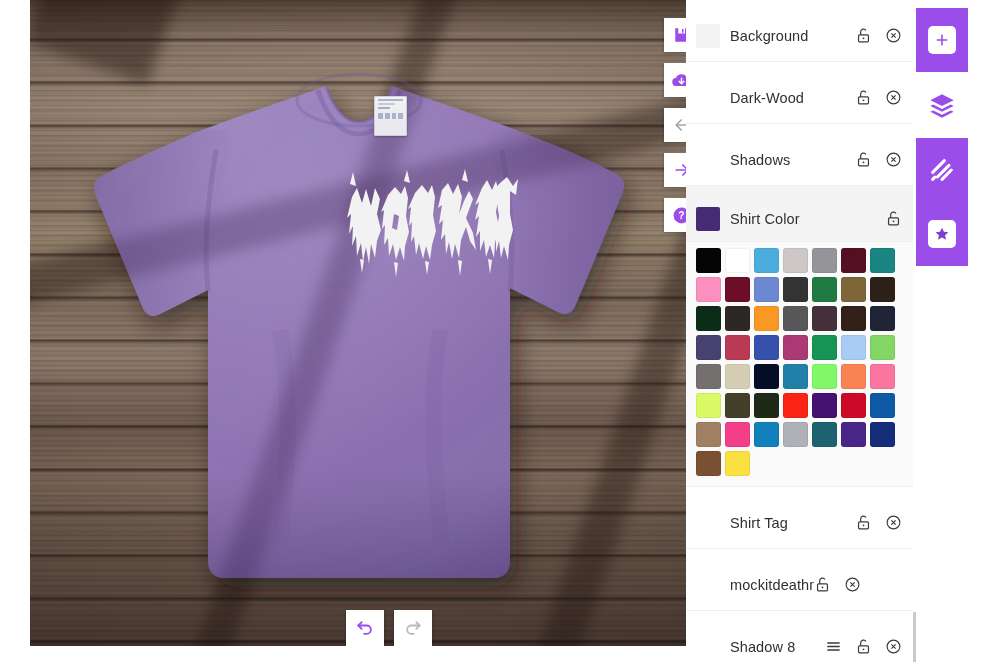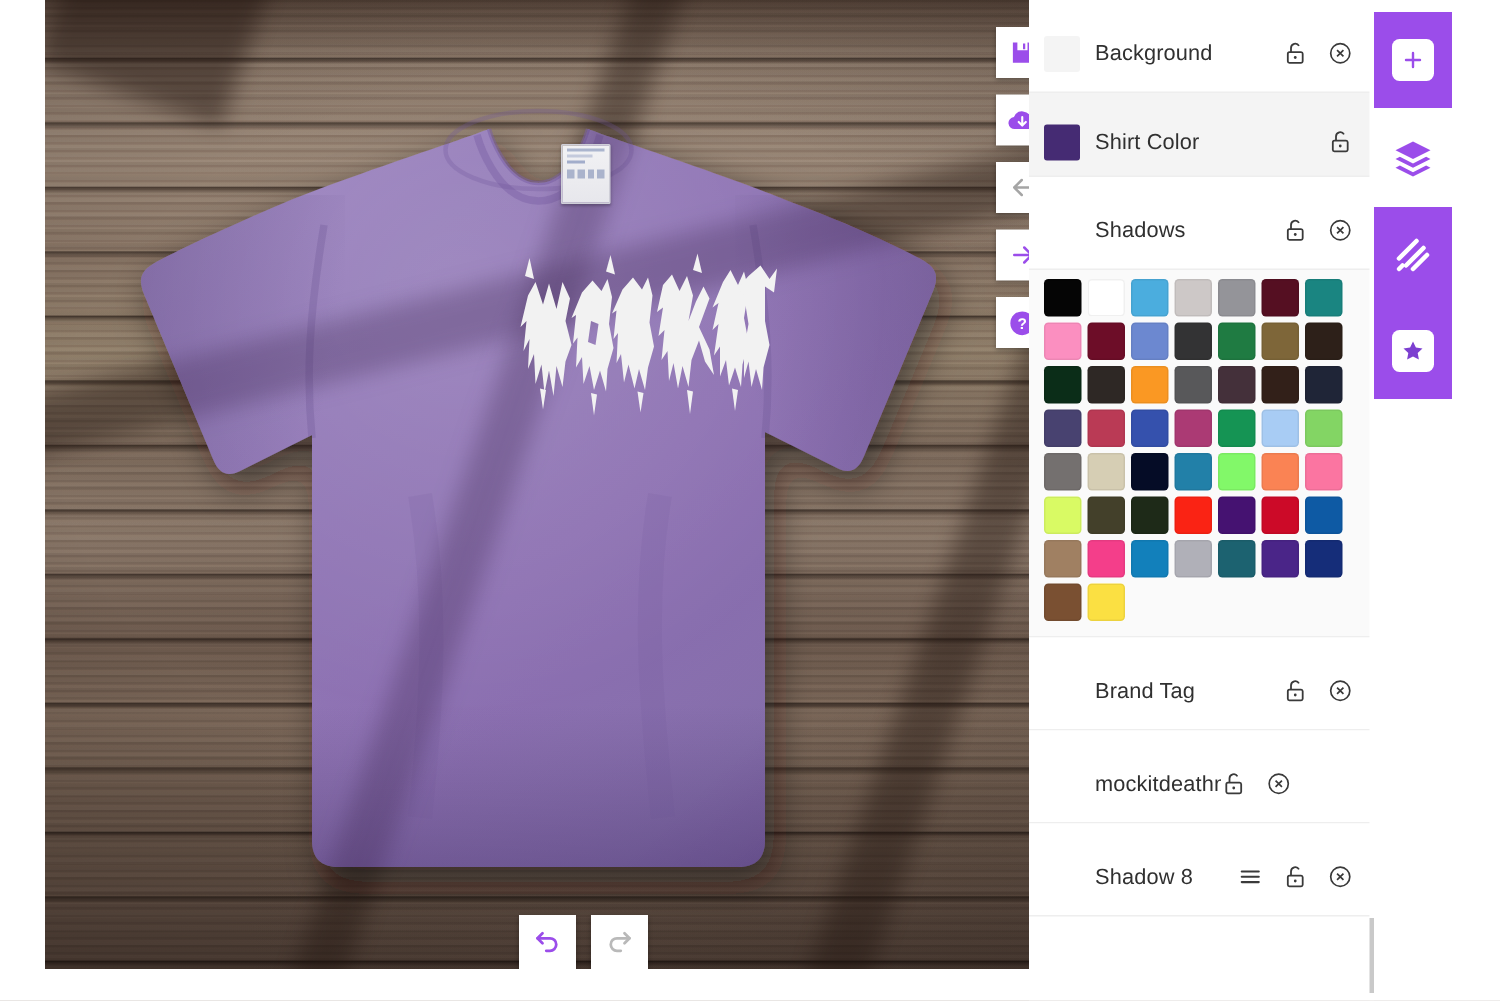--- a/index.html
+++ b/index.html
@@ -378,44 +378,58 @@
           <path d="M8 11V7a4 4 0 0 1 7.5-2"></path>
           <circle cx="12" cy="16" r="1.3" fill="#3a3a3a" stroke="none"></circle>
         </svg>
         <svg class="ico" viewBox="0 0 24 24" fill="none" stroke="#3a3a3a" stroke-width="1.6">
           <circle cx="12" cy="12" r="9"></circle>
           <path d="M9 9l6 6M15 9l-6 6"></path>
         </svg>
       </span>
     </div>
 
+    <div class="layer-row">
+      <span class="layer-name" style="padding-left:34px">Dark-Wood</span>
+      <span class="layer-actions">
+        <svg class="ico" viewBox="0 0 24 24" fill="none" stroke="#3a3a3a" stroke-width="1.7">
+          <rect x="5" y="11" width="14" height="10" rx="1.5"></rect>
+          <path d="M8 11V7a4 4 0 0 1 7.5-2"></path>
+          <circle cx="12" cy="16" r="1.3" fill="#3a3a3a" stroke="none"></circle>
+        </svg>
+        <svg class="ico" viewBox="0 0 24 24" fill="none" stroke="#3a3a3a" stroke-width="1.6">
+          <circle cx="12" cy="12" r="9"></circle>
+          <path d="M9 9l6 6M15 9l-6 6"></path>
+        </svg>
+      </span>
+    </div>
+
+    <div class="layer-row">
+      <span class="layer-name" style="padding-left:34px">Shadows</span>
+      <span class="layer-actions">
+        <svg class="ico" viewBox="0 0 24 24" fill="none" stroke="#3a3a3a" stroke-width="1.7">
+          <rect x="5" y="11" width="14" height="10" rx="1.5"></rect>
+          <path d="M8 11V7a4 4 0 0 1 7.5-2"></path>
+          <circle cx="12" cy="16" r="1.3" fill="#3a3a3a" stroke="none"></circle>
+        </svg>
+        <svg class="ico" viewBox="0 0 24 24" fill="none" stroke="#3a3a3a" stroke-width="1.6">
+          <circle cx="12" cy="12" r="9"></circle>
+          <path d="M9 9l6 6M15 9l-6 6"></path>
+        </svg>
+      </span>
+    </div>
 
     <div class="layer-row selected" style="height:56px">
       <span class="layer-swatch" id="shirt-color-swatch" style="background: rgb(69, 43, 115);"></span>
       <span class="layer-name">Shirt Color</span>
       <span class="layer-actions">
         <svg class="ico" viewBox="0 0 24 24" fill="none" stroke="#3a3a3a" stroke-width="1.7">
           <rect x="5" y="11" width="14" height="10" rx="1.5"></rect>
           <path d="M8 11V7a4 4 0 0 1 7.5-2"></path>
           <circle cx="12" cy="16" r="1.3" fill="#3a3a3a" stroke="none"></circle>
-        </svg>
-      </span>
-    </div>
-
-    <div class="layer-row">
-      <span class="layer-name" style="padding-left:34px">Shadows</span>
-      <span class="layer-actions">
-        <svg class="ico" viewBox="0 0 24 24" fill="none" stroke="#3a3a3a" stroke-width="1.7">
-          <rect x="5" y="11" width="14" height="10" rx="1.5"></rect>
-          <path d="M8 11V7a4 4 0 0 1 7.5-2"></path>
-          <circle cx="12" cy="16" r="1.3" fill="#3a3a3a" stroke="none"></circle>
-        </svg>
-        <svg class="ico" viewBox="0 0 24 24" fill="none" stroke="#3a3a3a" stroke-width="1.6">
-          <circle cx="12" cy="12" r="9"></circle>
-          <path d="M9 9l6 6M15 9l-6 6"></path>
         </svg>
       </span>
     </div>
 
     <div id="color-grid-wrap">
       <div id="color-grid">
           <div class="sw" title="#050505" style="background: rgb(5, 5, 5);"></div>
           <div class="sw" title="#ffffff" style="background: rgb(255, 255, 255);"></div>
           <div class="sw" title="#4badde" style="background: rgb(75, 173, 222);"></div>
           <div class="sw" title="#cdc8c7" style="background: rgb(205, 200, 199);"></div>
@@ -463,21 +477,21 @@
           <div class="sw" title="#b0b0b8" style="background: rgb(176, 176, 184);"></div>
           <div class="sw" title="#1c6270" style="background: rgb(28, 98, 112);"></div>
           <div class="sw" title="#4a2588" style="background: rgb(74, 37, 136);"></div>
           <div class="sw" title="#152d79" style="background: rgb(21, 45, 121);"></div>
           <div class="sw" title="#7a5032" style="background: rgb(122, 80, 50);"></div>
           <div class="sw" title="#fbe042" style="background: rgb(251, 224, 66);"></div>
         </div>
     </div>
 
     <div class="layer-row">
-      <span class="layer-name" style="padding-left:34px">Brand Tag</span>
+      <span class="layer-name" style="padding-left:34px">Shirt Tag</span>
       <span class="layer-actions">
         <svg class="ico" viewBox="0 0 24 24" fill="none" stroke="#3a3a3a" stroke-width="1.7">
           <rect x="5" y="11" width="14" height="10" rx="1.5"></rect>
           <path d="M8 11V7a4 4 0 0 1 7.5-2"></path>
           <circle cx="12" cy="16" r="1.3" fill="#3a3a3a" stroke="none"></circle>
         </svg>
         <svg class="ico" viewBox="0 0 24 24" fill="none" stroke="#3a3a3a" stroke-width="1.6">
           <circle cx="12" cy="12" r="9"></circle>
           <path d="M9 9l6 6M15 9l-6 6"></path>
         </svg>

